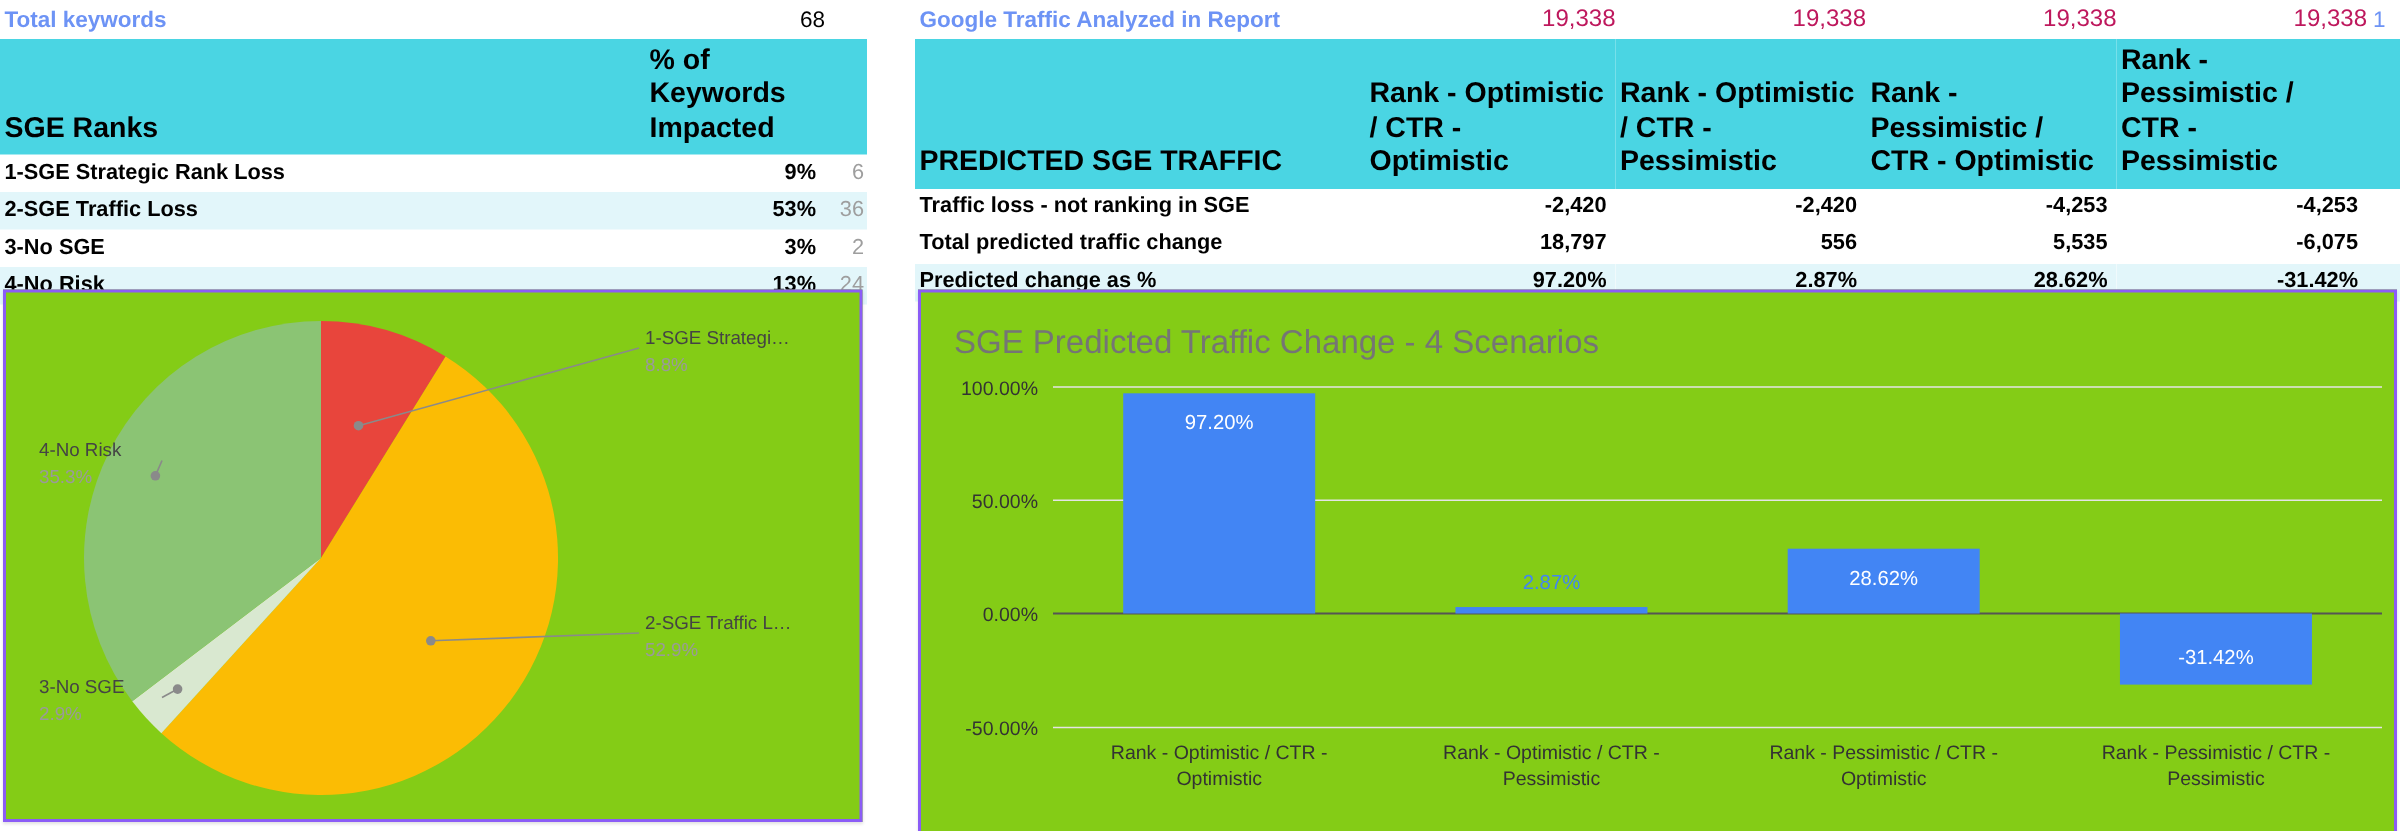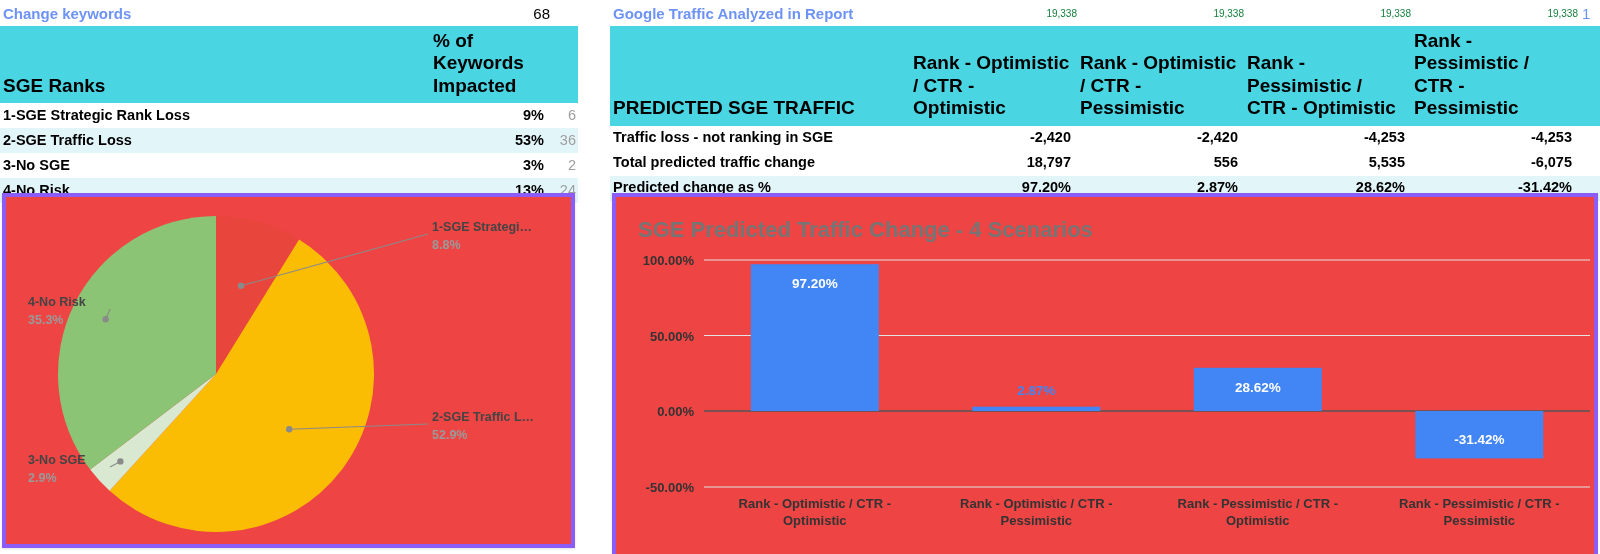--- a/index.html
+++ b/index.html
@@ -51,34 +51,33 @@
   #left-table-wrap { left: 0; top: 0; width: 578px; }
   #left-table-wrap .kpi-row { width: 578px; }
   #left-table-wrap .kpi-label { width: 430px; }
   #left-table-wrap .kpi-val { width: 120px; color:#000; font-weight:normal; font-size:15px;}
 
   
   #right-table-wrap { left: 610px; top: 0; width: 990px; }
   #right-table-wrap .kpi-row { width: 990px; }
   #right-table-wrap .kpi-label { width: 300px; }
   #right-table-wrap .kpi-val {
-    width: 167px; color:#15803d; font-weight:normal; font-size:10px;
+    width: 167px; color:#be185d; font-weight:normal; font-size:16px;
   }
   #right-table-wrap .kpi-edge {
     width: 20px; color:#6d93f5; font-weight:normal; font-size:15px; overflow:hidden;
     text-align: left; padding-left: 4px;
   }
 
   
   .card {
     position: absolute;
-    background: #ef4444;
-    border: 4px solid #8b5cf6;
+    background: #84cc16;
+    border: 2px solid #8b5cf6;
     box-shadow: 0 1px 2px rgba(0,0,0,.12);
-    font-weight: bold;
   }
   #pie-card  { left: 2px;   top: 193px; width: 573px; height: 355px; }
   #bar-card  { left: 612px; top: 193px; width: 986px; height: 453px; }
 
   
   #pie-svg { position: absolute; left: 0; top: 0; }
   .lbl-name { font-size: 12.5px; fill: #444; }
   .lbl-pct  { font-size: 12.5px; fill: #9a9a9a; }
   .leader   { stroke: #8a8a8a; stroke-width: 1.1px; fill: none; }
   .leader-dot { fill: #8a8a8a; }
@@ -94,21 +93,21 @@
   .val-in    { font-size: 13.5px; fill: #ffffff; }
   .val-out   { font-size: 13.5px; fill: #4285f4; }
 </style>
 </head>
 <body>
 
 <div id="root">
 
   <div class="panel" id="left-table-wrap">
     <div class="kpi-row">
-      <span class="kpi-label">Change keywords</span>
+      <span class="kpi-label">Total keywords</span>
       <span class="kpi-val">68</span>
     </div>
     <table class="tbl">
       <colgroup>
           <col style="width:430px">
           <col style="width:120px">
           <col style="width:28px">
         </colgroup>
       <thead>
         <tr>

